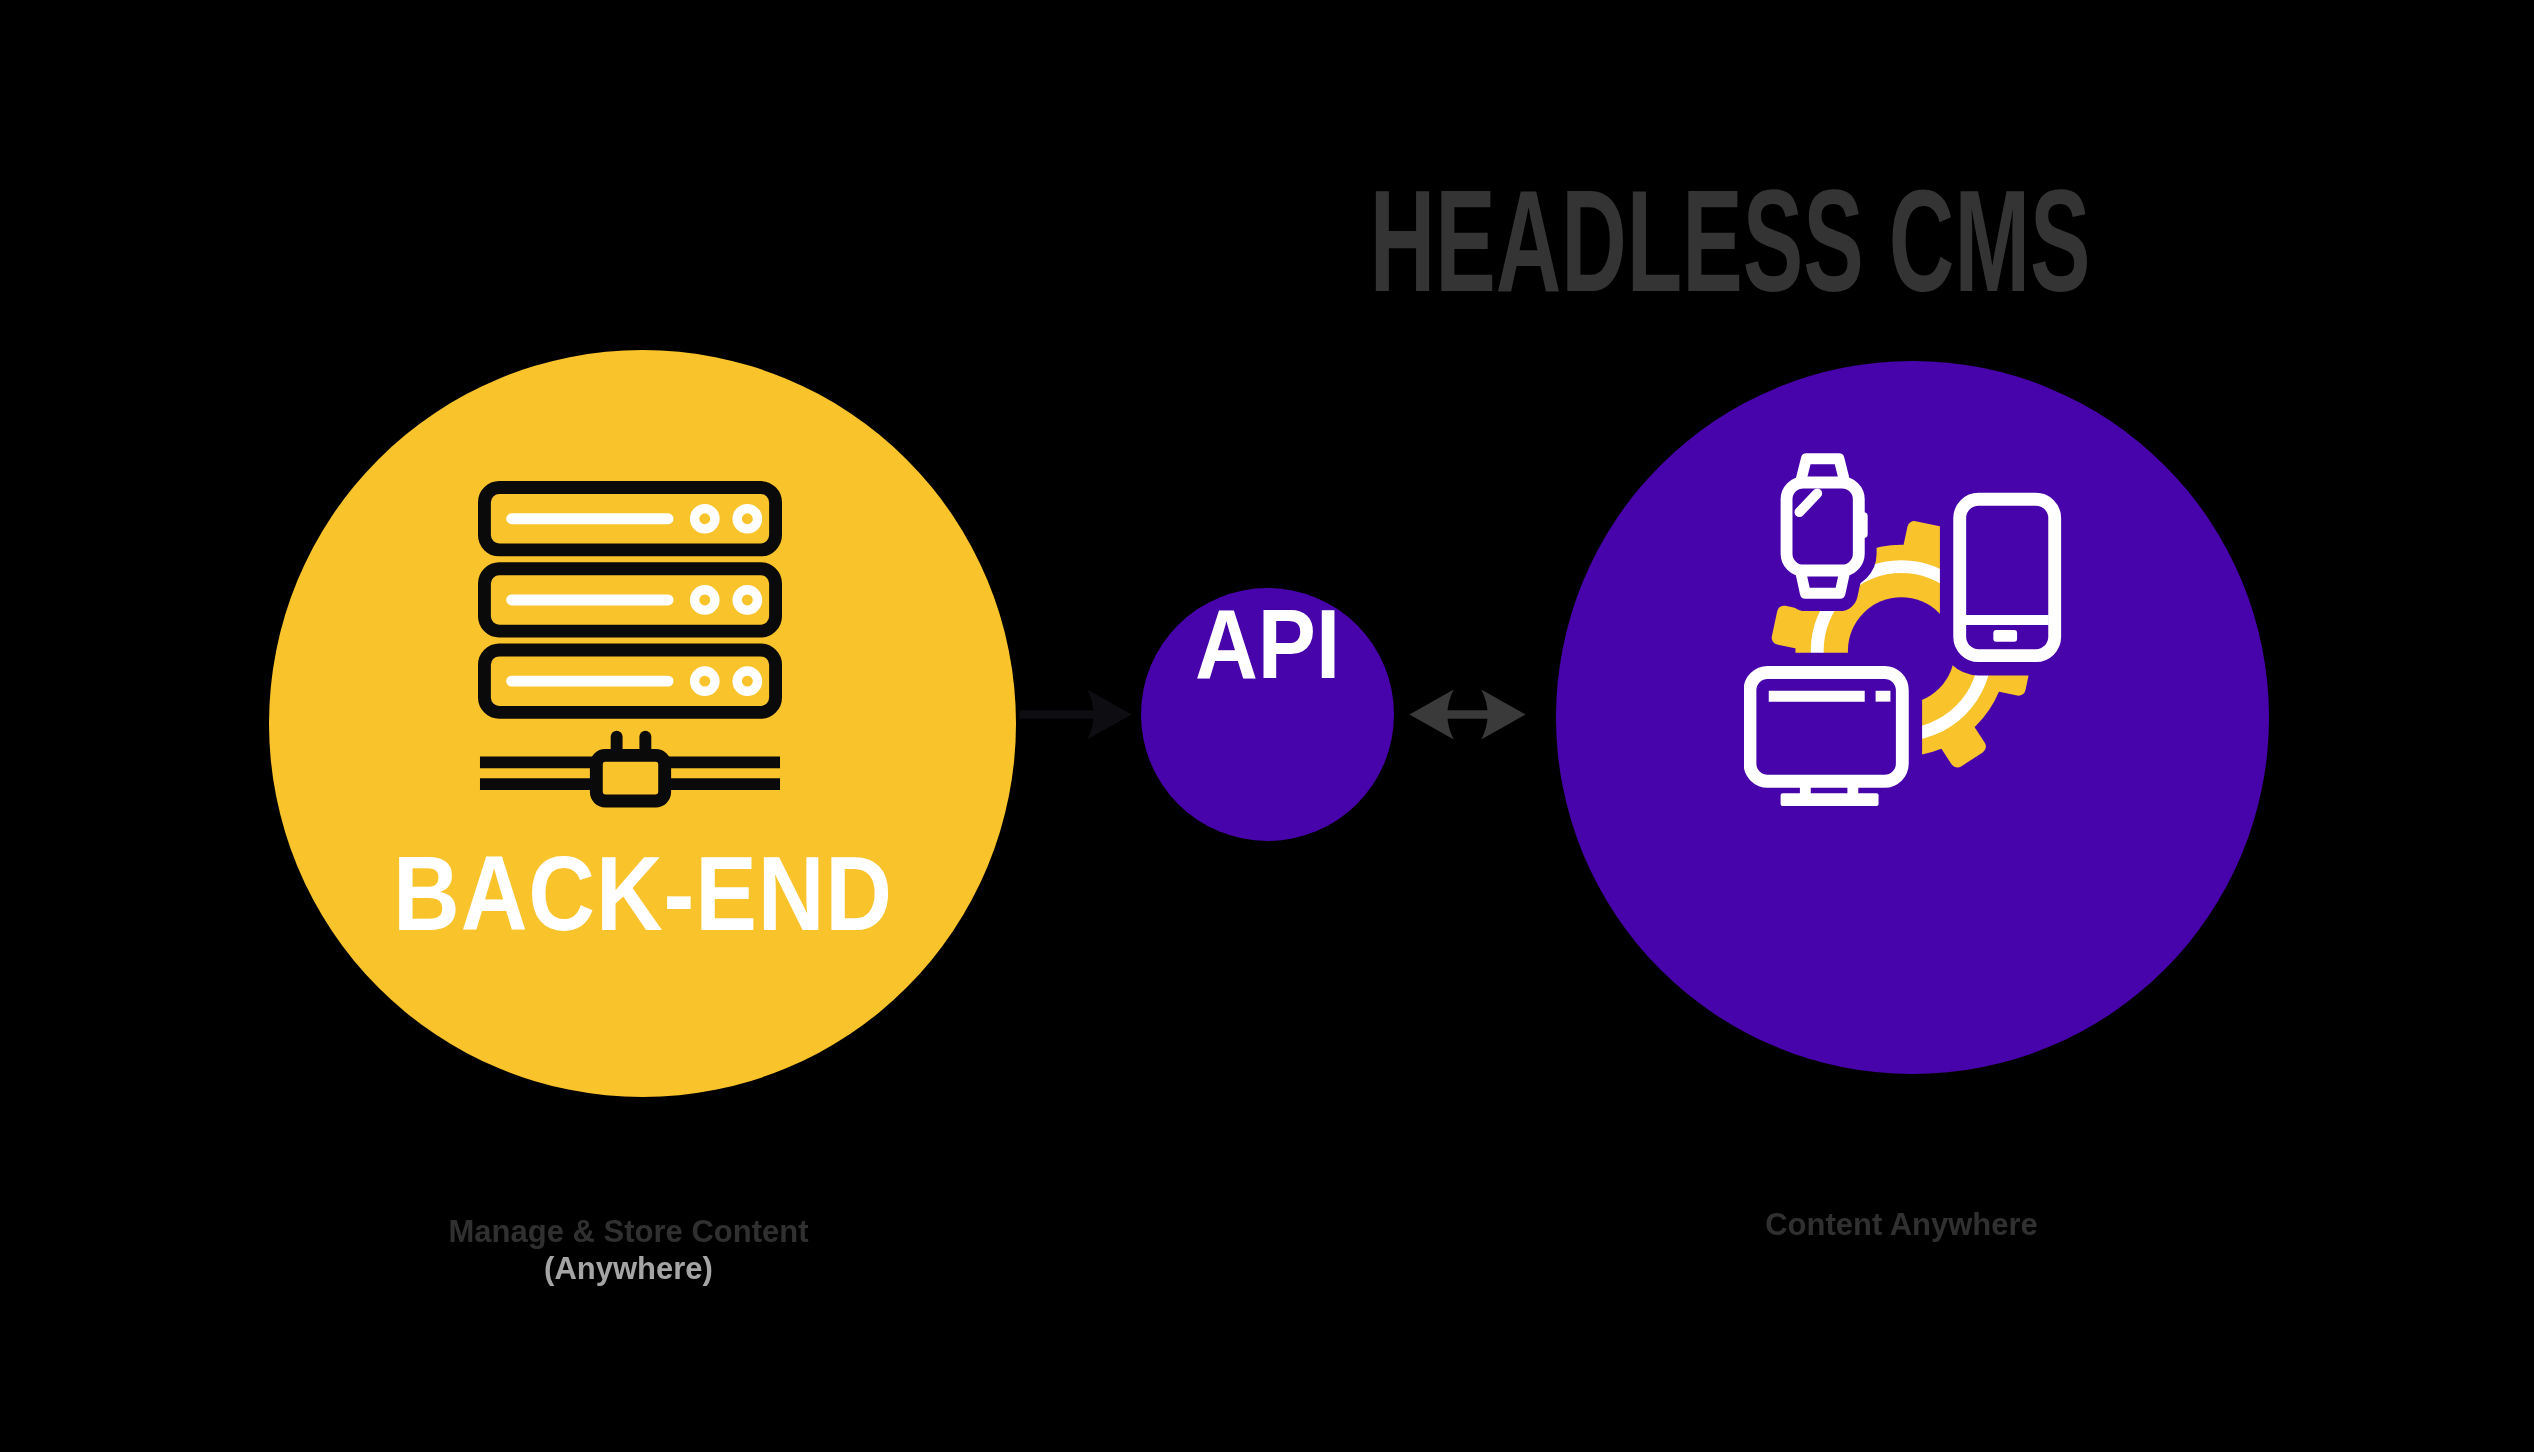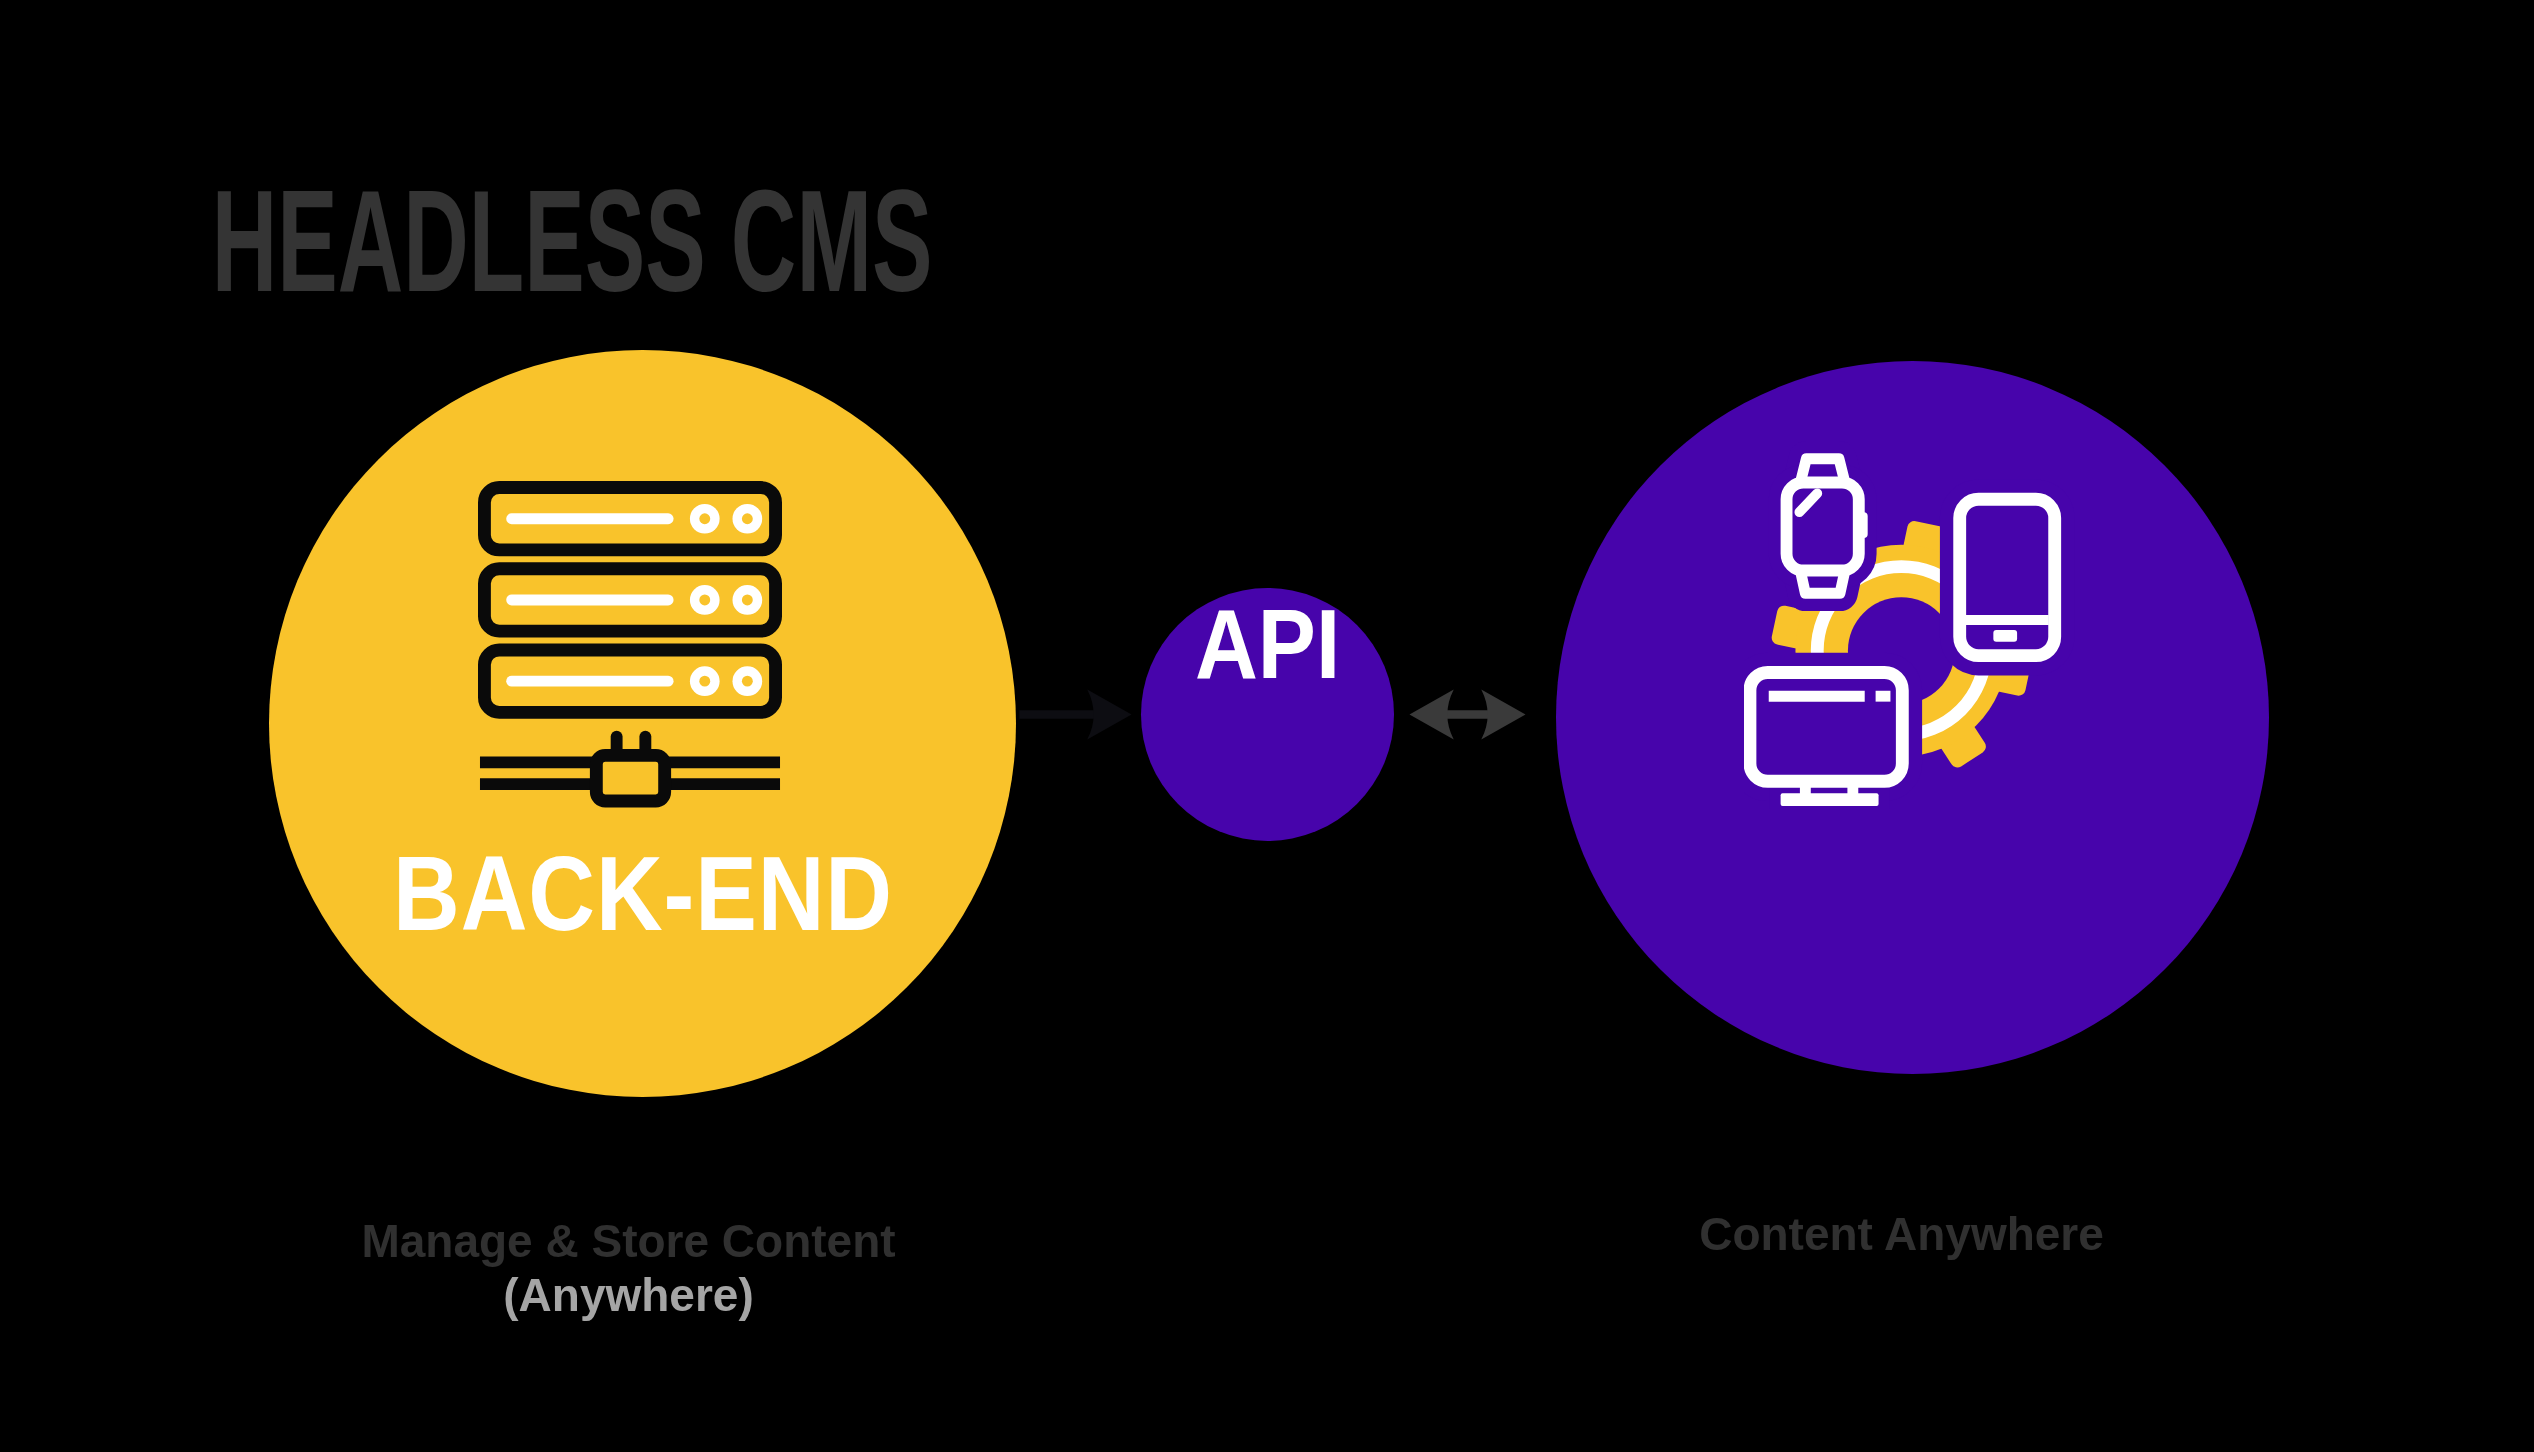--- a/index.html
+++ b/index.html
@@ -3,21 +3,21 @@
 <meta charset="utf-8">
 <style>
   html,body { margin:0; padding:0; background:#000; }
   .stage {
     position:relative; width:2534px; height:1452px; overflow:hidden;
     background:var(--background,#000);
     font-family:"Liberation Sans", sans-serif;
   }
   .title {
     position:absolute; left:0; top:170px; width:2302px;
-    text-align:left; line-height:1; white-space:nowrap;
+    text-align:right; line-height:1; white-space:nowrap;
     color:var(--title_gray,#343434);
   }
   .title-inner {
     display:inline-block; font-size:144px; font-weight:800;
     transform:scaleX(0.63); transform-origin:center;
   }
   .circle { position:absolute; border-radius:50%; }
   .circle.backend  { left:269px;  top:350px; width:747px; height:747px; background:var(--yellow,#F9C32B); }
   .circle.frontend { left:1556px; top:361px; width:713px; height:713px; background:var(--purple,#4704AB); }
   .circle.api      { left:1141px; top:588px; width:253px; height:253px; background:var(--purple,#4704AB);
@@ -33,21 +33,21 @@
   .label-inner {
     display:inline-block; font-size:105px; font-weight:800; letter-spacing:1px;
     transform:scaleX(0.88); transform-origin:center;
   }
   .api-label { color:var(--white,#fff); line-height:1; transform:translateY(6px); }
   .api-inner {
     display:inline-block; font-size:99px; font-weight:800;
     transform:scaleX(0.88); transform-origin:center;
   }
   .caption {
-    position:absolute; text-align:center; font-size:46px; font-weight:700;
+    position:absolute; text-align:center; font-size:31px; font-weight:700;
     line-height:1.18; color:var(--caption_gray,#303030); white-space:nowrap;
   }
   .caption-backend  { left:255px;  top:1214px; width:747px; }
   .caption-frontend { left:1545px; top:1207px; width:713px; }
   .caption .muted { color:var(--muted_gray,#A5A5A5); }
   .arrow { position:absolute; }
   .arrow-left  { left:1013px; top:685px; }
   .arrow-right { left:1407px; top:685px; }
 </style>
 </head>

